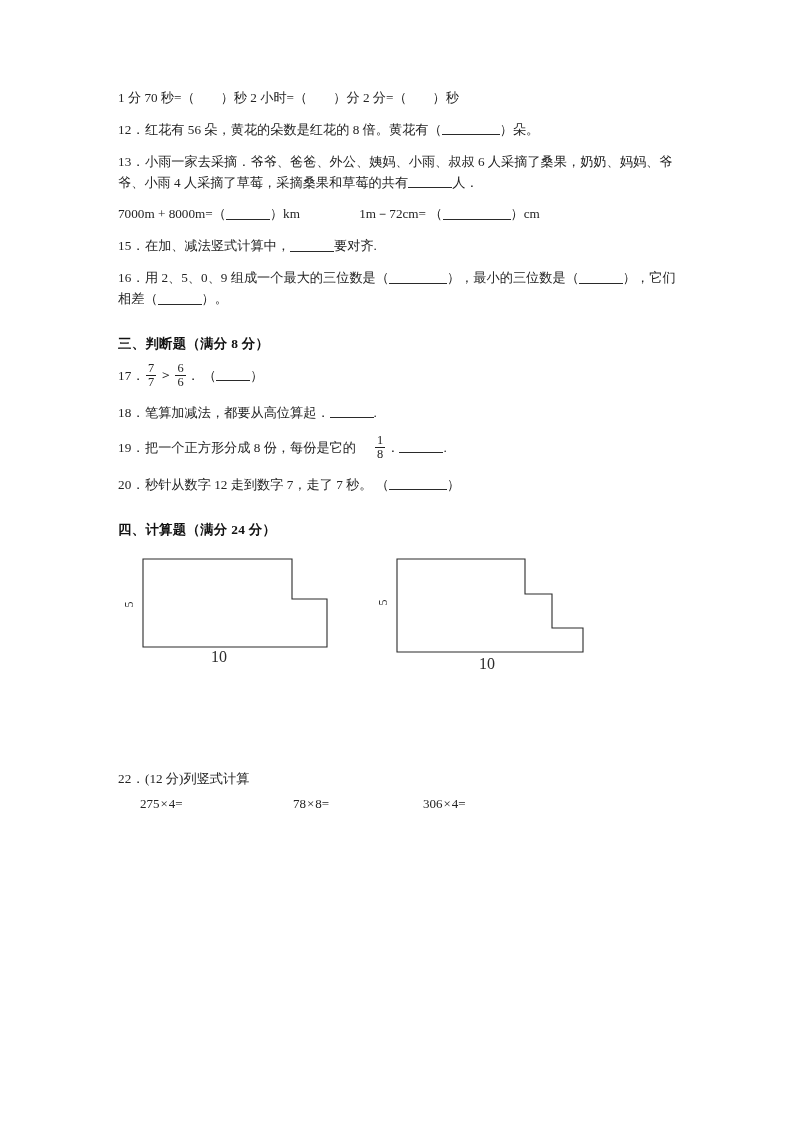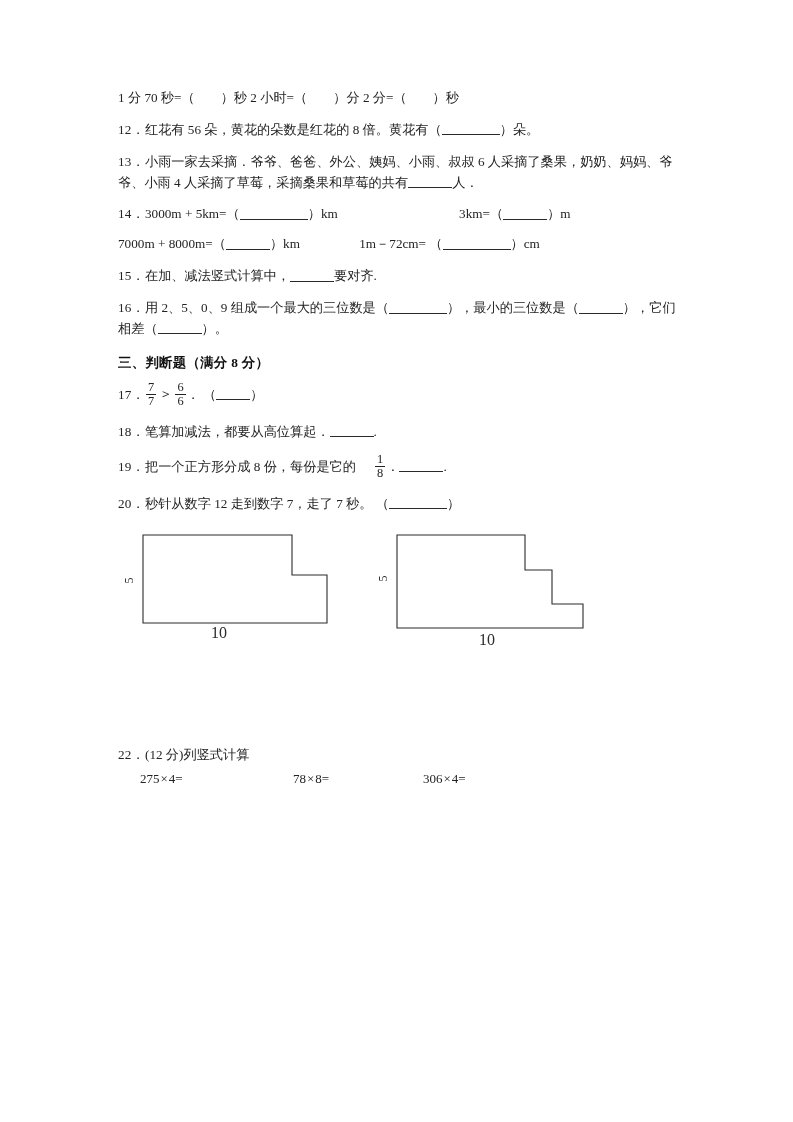--- a/index.html
+++ b/index.html
@@ -36,21 +36,21 @@
     margin: 0 0 11px 0;
     white-space: normal;
   }
   .line.tight { margin-bottom: 9px; }
   .qnum { letter-spacing: 0.2px; }
 
   .sec-head {
     font-size: 13.4px;
     font-weight: bold;
     color: #111;
-    margin: 14px 0 10px 0;
+    margin: 25px 0 10px 0;
     letter-spacing: 0.3px;
   }
 
   
   .blk {
     display: inline-block;
     border-bottom: 1px solid #2a2a2a;
     height: 0.92em;
     vertical-align: -0.12em;
   }
@@ -138,24 +138,20 @@
     </div>
 
     <div class="line">
       <span class="qnum">12．</span><span>红花有 56 朵，黄花的朵数是红花的 8 倍。黄花有（</span><span class="blk b-l"></span><span>）朵。</span>
     </div>
 
     <div class="line">
       <span class="qnum">13．</span><span>小雨一家去采摘．爷爷、爸爸、外公、姨妈、小雨、叔叔 6 人采摘了桑果，奶奶、妈妈、爷爷、小雨 4 人采摘了草莓，采摘桑果和草莓的共有</span><span class="blk b-m"></span><span>人．</span>
     </div>
 
-    <div class="line tight">
-      <span class="qnum">14．</span><span>3000m + 5km=（</span><span class="blk b-xl"></span><span>）km</span>
-      <span style="display:inline-block;width:118px"></span><span>3km=（</span><span class="blk b-m"></span><span>）m</span>
-    </div>
     <div class="line">
       <span>7000m + 8000m=（</span><span class="blk b-m"></span><span>）km</span>
       <span style="display:inline-block;width:56px"></span><span>1m－72cm=  （</span><span class="blk b-xl"></span><span>）cm</span>
     </div>
 
     <div class="line">
       <span class="qnum">15．</span><span>在加、减法竖式计算中，</span><span class="blk b-m"></span><span>要对齐.</span>
     </div>
 
     <div class="line">
@@ -173,20 +169,21 @@
     </div>
 
     <div class="line" style="margin-bottom:13px">
       <span class="qnum">19．</span><span>把一个正方形分成 8 份，每份是它的</span><span style="display:inline-block;width:18px"></span><span class="frac"><span class="num">1</span><span class="den">8</span></span><span>．</span><span class="blk b-m"></span><span>.</span>
     </div>
 
     <div class="line">
       <span class="qnum">20．</span><span>秒针从数字 12 走到数字 7，走了 7 秒。 （</span><span class="blk b-l"></span><span>）</span>
     </div>
 
+    <div class="sec-head">四、计算题（满分 24 分）</div>
 
 
     <div class="figs">
 
       <div class="fig" style="left:18px;">
         <svg width="220" height="112" viewBox="0 0 220 112">
           <polygon points="7,8 156,8 156,48 191,48 191,96 7,96" fill="#ffffff" stroke="#2b2b2b" stroke-width="1.1"></polygon>
         </svg>
         <span class="fig-label-v" style="left:-10px; top:46px;">5</span>
         <span class="fig-label-h" style="left:58px; top:97px; width:50px;">10</span>

